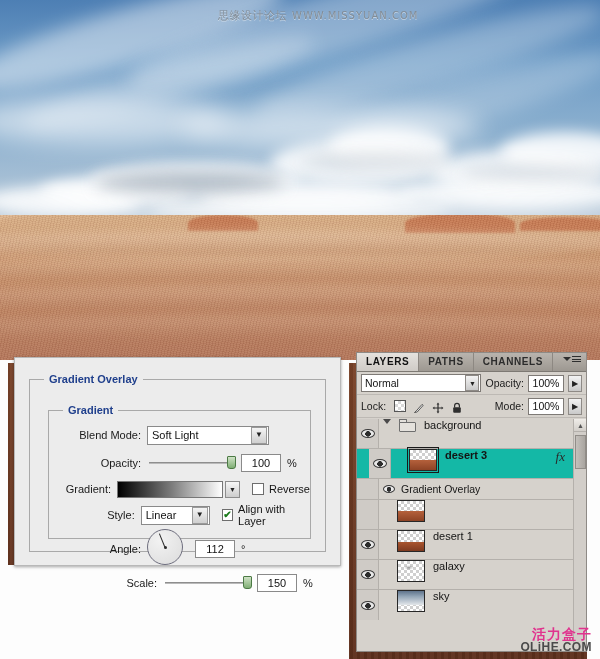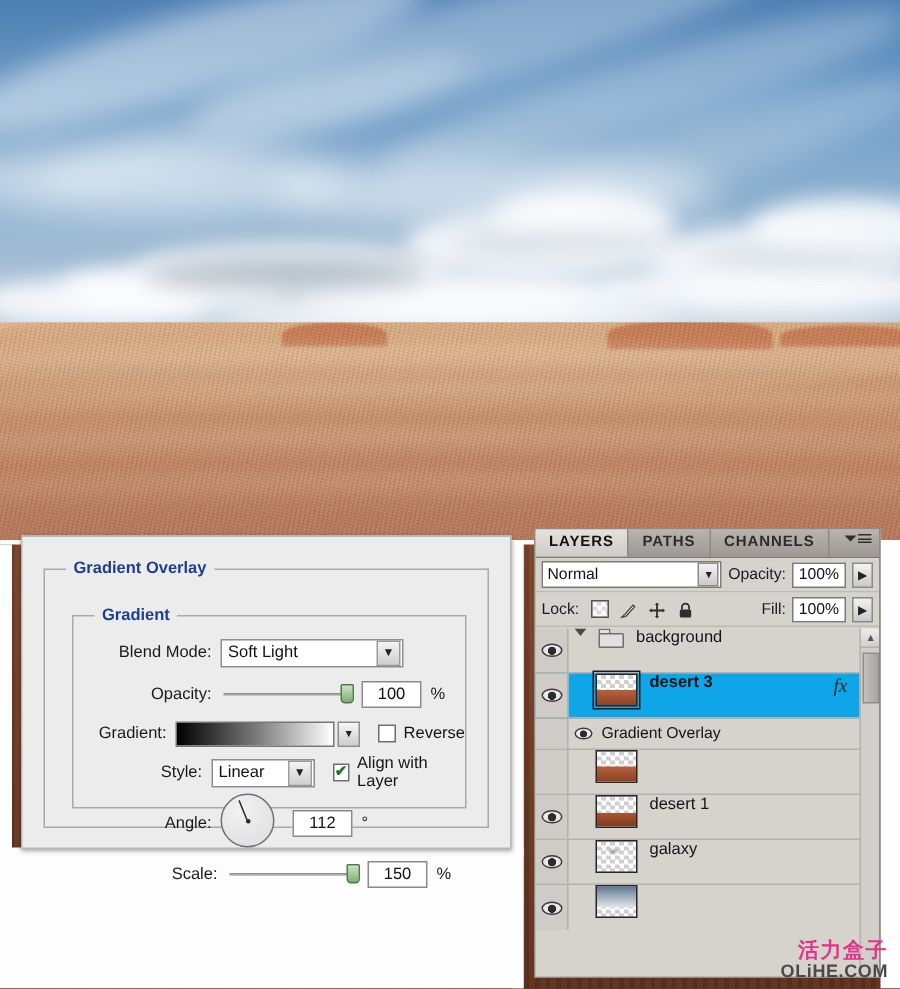--- a/index.html
+++ b/index.html
@@ -229,21 +229,21 @@
   }
 
   #layer-list{
     position:absolute; left:0; right:0; top:66px; bottom:0;
     background:#d6d2cc; overflow:hidden;
   }
   .layer-row{
     position:relative; display:flex; align-items:flex-start; height:30px;
     border-bottom:1px solid #b4b0ab; background:#d6d2cc;
   }
-  .layer-row.selected{ background:#0ea5e9; }
+  .layer-row.selected{ background:#14b8a6;padding-left:12px; }
   .eye-cell{
     width:22px; height:100%; display:flex; align-items:center; justify-content:center;
     border-right:1px solid #b4b0ab; background:#cfcbc6; flex:0 0 22px;
   }
   .eye-cell.empty{ background:#cfcbc6; }
   .eye{
     width:14px; height:9px; border-radius:50%;
     background:radial-gradient(circle at 50% 55%, #2c2c2c 0 2.6px, #e9e9e9 2.9px 100%);
     border:1px solid #3b3b3b;
   }
@@ -371,20 +371,23 @@
     <div class="far-dune" style="left:188px; top:0px;  width:70px;  height:16px;"></div>
     <div class="far-dune" style="left:405px; top:-2px; width:110px; height:20px;"></div>
     <div class="far-dune" style="left:520px; top:2px;  width:90px;  height:14px;"></div>
     <div class="dune-ridge" style="top:16px;"></div>
     <div class="dune-ridge" style="top:42px;  opacity:.8;"></div>
     <div class="dune-ridge" style="top:70px;  opacity:.7;"></div>
     <div class="dune-ridge" style="top:100px; opacity:.6;"></div>
     <div class="sand-grain"></div>
   </div>
 
+  <div id="top-watermark">
+    <span>思缘设计论坛</span><span class="wm-en">WWW.MISSYUAN.COM</span>
+  </div>
 </div>
 
 <div id="workspace"></div>
 <div id="white-gap">
   <div class="white-sheet" style="left:0px;  top:0px;  width:14px;  height:3px;"></div>
   <div class="white-sheet" style="left:0px;  top:3px;  width:8px;   height:208px;"></div>
   <div class="white-sheet" style="left:341px;top:0px;  width:15px;  height:3px;"></div>
   <div class="white-sheet" style="left:341px;top:3px;  width:8px;   height:208px;"></div>
   <div class="white-sheet" style="left:0px;  top:205px;width:349px; height:94px;"></div>
   <div class="white-sheet" style="left:341px;top:0px;  width:8px;   height:299px;"></div>
@@ -451,21 +454,21 @@
               <span class="needle"></span>
               <span class="hub"></span>
             </span>
           </span>
           <div class="numbox" style="width:40px; margin-left:8px;">
             <span>112</span>
           </div>
           <span class="unit">°</span>
         </div>
 
-        <div class="row" style="left:4px; top:162px; width:100%;">
+        <div class="row" style="left:16px; top:162px; width:100%;">
           <span class="fld-label" style="width:92px;">Scale:</span>
           <div class="slider" style="width:84px; margin-left:8px;">
             <div class="track"></div>
             <div class="thumb" style="left:76px;"></div>
           </div>
           <div class="numbox" style="width:40px; margin-left:8px;">
             <span>150</span>
           </div>
           <span class="unit">%</span>
         </div>
@@ -518,21 +521,21 @@
           </svg>
       </span>
       <span class="lk">
         <svg width="12" height="12" viewBox="0 0 12 12">
             <path d="M3.6 5.4 V3.8 a2.4 2.4 0 0 1 4.8 0 V5.4" fill="none" stroke="#2e2e2e" stroke-width="1.2"></path>
             <rect x="2.2" y="5.3" width="7.6" height="5.4" rx="1" fill="#2e2e2e"></rect>
           </svg>
       </span>
     </span>
     <span style="flex:1"></span>
-    <span class="panel-lbl">Fill:</span>
+    <span class="panel-lbl">Mode:</span>
     <div class="panel-num">
       <span>100%</span>
     </div>
     <div class="panel-spin">▶</div>
   </div>
 
   <div id="layer-list">
 
     <div class="layer-row">
       <div class="eye-cell">
@@ -601,20 +604,21 @@
     </div>
 
     <div class="layer-row" style="border-bottom:none;">
       <div class="eye-cell">
         <span class="eye"></span>
       </div>
       <div style="width:16px; flex:0 0 16px;"></div>
       <div class="thumb">
         <span class="th-sky"></span>
       </div>
+      <span class="layer-name">sky</span>
     </div>
 
   </div>
 
   <div id="panel-scrollbar">
     <div class="sb-up">▲</div>
     <div class="sb-thumb"></div>
   </div>
 </div>
 

